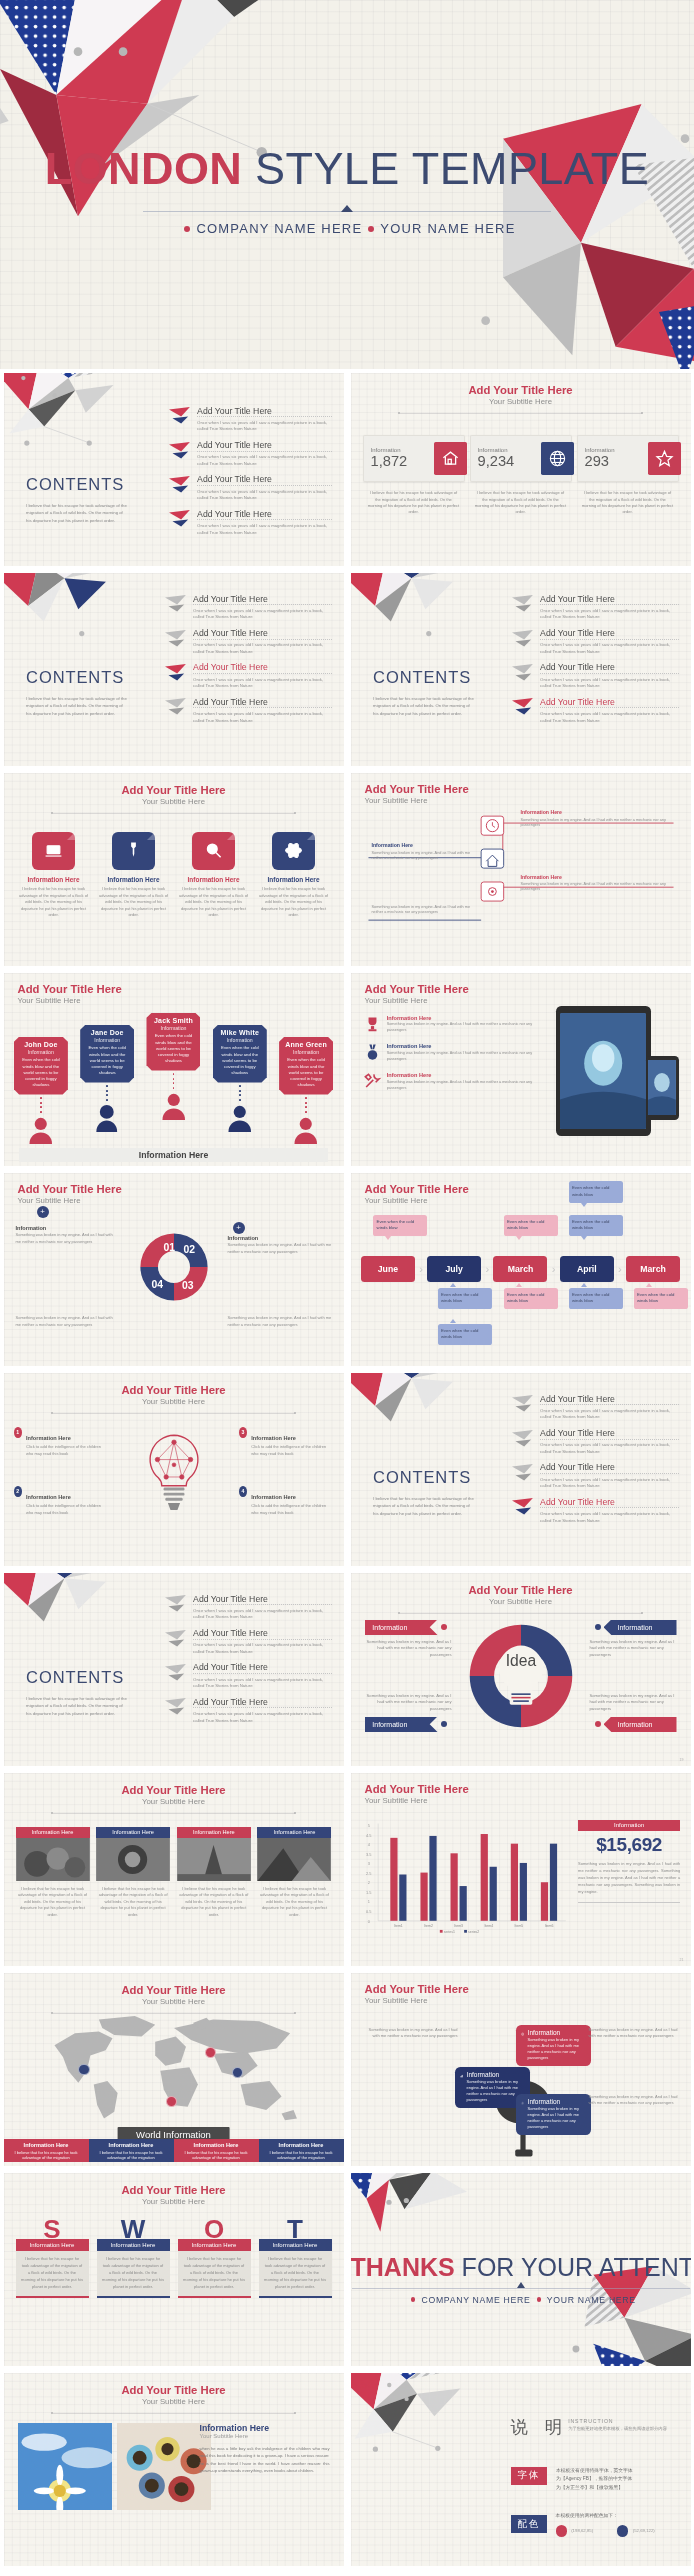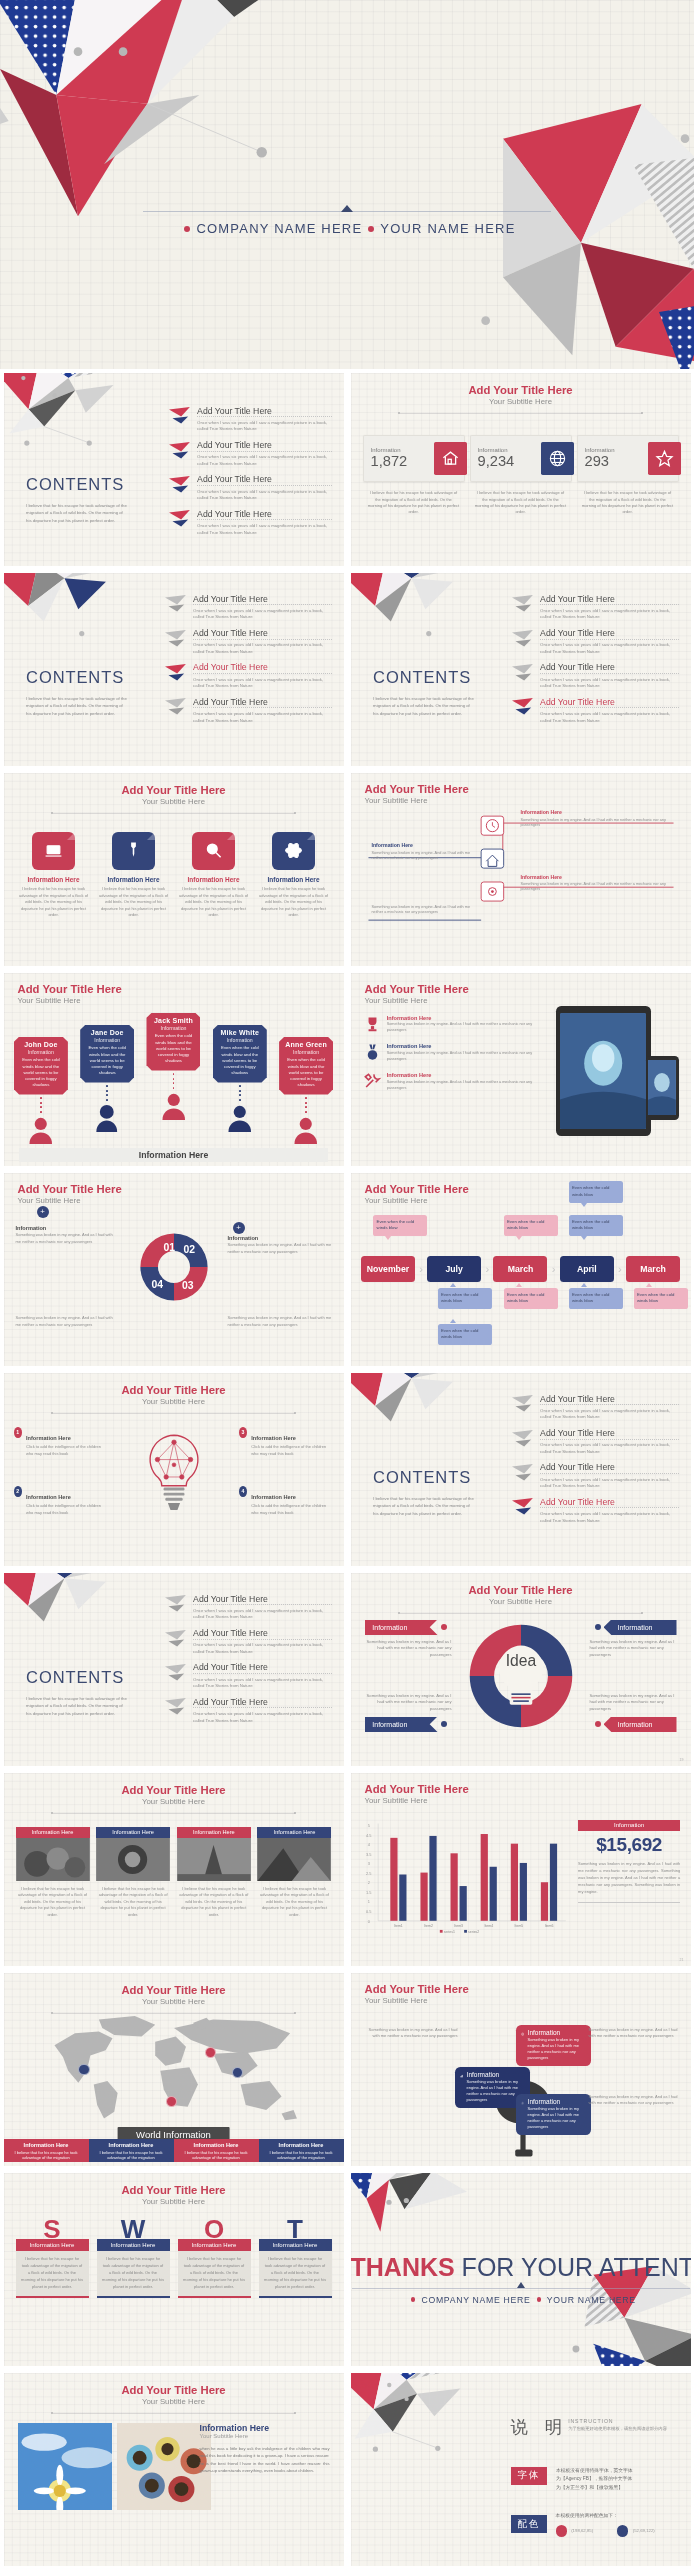--- a/index.html
+++ b/index.html
@@ -283,20 +283,23 @@
       <polygon points="120,40 210,160 120,200" fill="#d9d9d9"></polygon>
       <polygon points="270,70 360,60 340,190" fill="url(#stripe)"></polygon>
       <polygon points="210,160 340,190 250,280" fill="#9e2b40"></polygon>
       <polygon points="250,280 340,190 360,300" fill="#cf3a52"></polygon>
       <polygon points="120,200 210,160 200,290" fill="#bcbcbc"></polygon>
       <polygon points="300,240 360,230 330,320" fill="url(#dots)"></polygon>
       <circle cx="100" cy="250" r="5" fill="#bdbdbd"></circle>
       <circle cx="330" cy="40" r="5" fill="#bdbdbd"></circle>
     </svg>
 
+    <h1 class="hero-title">
+      <span class="t-red">LONDON</span><span class="t-blue"> STYLE TEMPLATE</span>
+    </h1>
     <div class="hero-rule"></div>
     <div class="hero-tri"></div>
     <div class="hero-sub">
       <span class="dot-red"></span><span>COMPANY NAME HERE</span><span class="dot-red"></span><span>YOUR NAME HERE</span>
     </div>
   </section>
 
   <div class="grid">
 
     <div class="slide">
@@ -814,21 +817,21 @@
         <div class="ib-b">Something was broken in my engine. And as I had with me neither a mechanic nor any passengers</div>
       </div>
     </div>
 
     <div class="slide">
       <div class="left-head">
           <div class="s-title">Add Your Title Here</div>
           <div class="s-sub">Your Subtitle Here</div>
         </div>
       <div class="months">
-        <div class="mo" style="background:#c63e55">November</div>
+        <div class="mo" style="background:#c63e55">June</div>
         <div class="chev">›</div>
         <div class="mo" style="background:#27356b">July</div>
         <div class="chev">›</div>
         <div class="mo" style="background:#c63e55">March</div>
         <div class="chev">›</div>
         <div class="mo" style="background:#27356b">April</div>
         <div class="chev">›</div>
         <div class="mo" style="background:#c63e55">March</div>
       </div>
       <div class="cal up" style="left:22.6px;top:42px;background:#efb3c2;color:#efb3c2"><span style="color:#3f4a68">Even when the cold winds blow</span></div>

